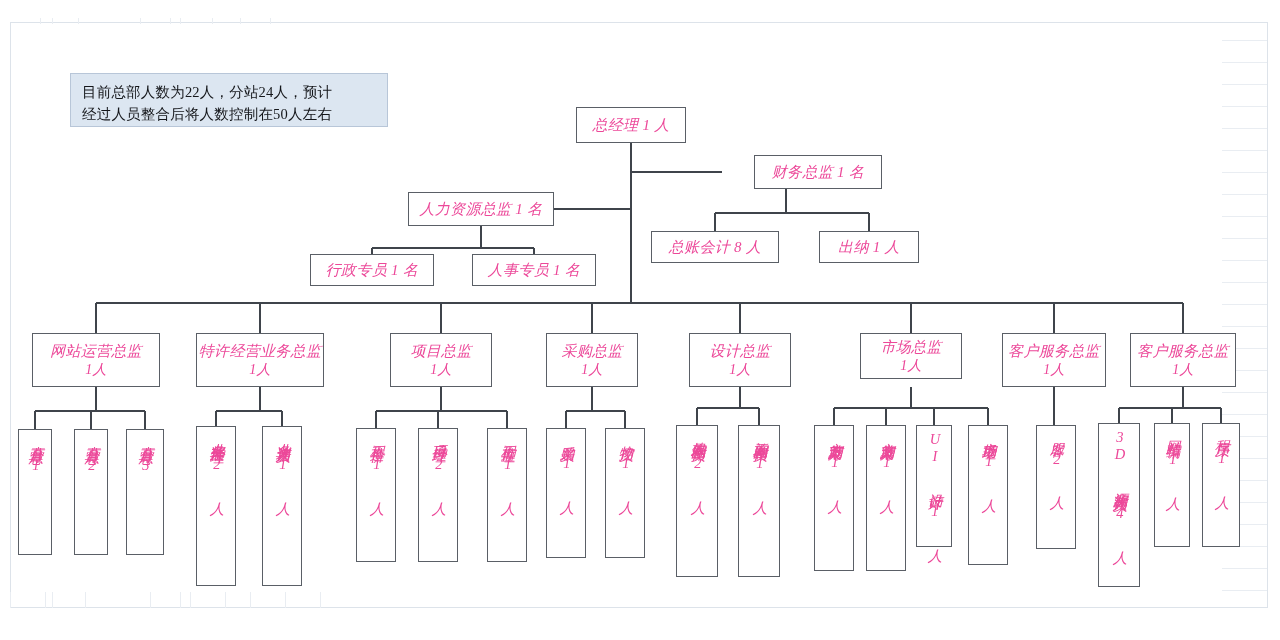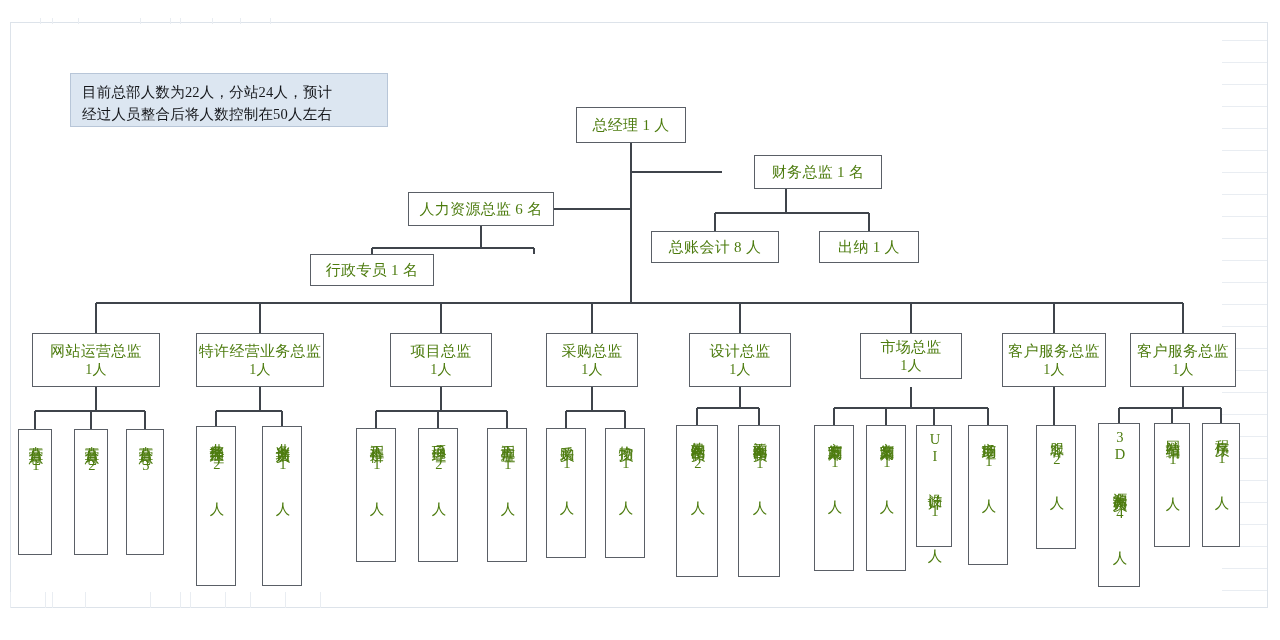--- a/index.html
+++ b/index.html
@@ -20,28 +20,29 @@
   .sheet-border{position:absolute;background:#dde3ea;}
 
   #canvas{position:absolute;left:0;top:0;width:1280px;height:640px;}
 
   
   .node{
     position:absolute;
     box-sizing:border-box;
     border:1.3px solid #5a5f66;
     background:#ffffff;
-    color:#4d7c0f;
+    color:#ec4899;
     display:flex;
     align-items:center;
     justify-content:center;
     text-align:center;
     line-height:1.25;
     letter-spacing:.3px;
     z-index:3;
+    font-style:italic;
   }
   .node.h{font-size:15px;padding:2px 6px;}
   .node.h2{font-size:15px;flex-direction:column;}
   .node.h2 .l2{font-size:14px;}
 
   
   .node.v{
     font-size:14.5px;
     writing-mode:vertical-rl;
     text-orientation:upright;
@@ -130,26 +131,27 @@
     <div class="node h" style="left: 576px; top: 107px; width: 110px; height: 36px;">总经理 1 人</div>
     <div class="ln lnv" style="left: 630.35px; top: 143px; height: 160px;"></div>
     <div class="node h" style="left: 722px; top: 155px; width: 128px; height: 34px; margin-left: 32px;">财务总监 1 名</div>
     <div class="ln lnh" style="left: 631px; top: 171.35px; width: 91px;"></div>
     <div class="ln lnv" style="left: 785.35px; top: 189px; height: 24px;"></div>
     <div class="ln lnh" style="left: 715px; top: 212.35px; width: 154px;"></div>
     <div class="node h" style="left: 651px; top: 231px; width: 128px; height: 32px;">总账会计 8 人</div>
     <div class="ln lnv" style="left: 714.35px; top: 213px; height: 18px;"></div>
     <div class="node h" style="left: 819px; top: 231px; width: 100px; height: 32px;">出纳 1 人</div>
     <div class="ln lnv" style="left: 868.35px; top: 213px; height: 18px;"></div>
-    <div class="node h" style="left: 408px; top: 192px; width: 146px; height: 34px;">人力资源总监 6 名</div>
+    <div class="node h" style="left: 408px; top: 192px; width: 146px; height: 34px;">人力资源总监 1 名</div>
     <div class="ln lnh" style="left: 554px; top: 208.35px; width: 77px;"></div>
     <div class="ln lnv" style="left: 480.35px; top: 226px; height: 22px;"></div>
     <div class="ln lnh" style="left: 372px; top: 247.35px; width: 162px;"></div>
     <div class="node h" style="left: 310px; top: 254px; width: 124px; height: 32px;">行政专员 1 名</div>
     <div class="ln lnv" style="left: 371.35px; top: 248px; height: 6px;"></div>
+    <div class="node h" style="left: 472px; top: 254px; width: 124px; height: 32px;">人事专员 1 名</div>
     <div class="ln lnv" style="left: 533.35px; top: 248px; height: 6px;"></div>
     <div class="node h2" style="left: 32px; top: 333px; width: 128px; height: 54px;">
       <div>网站运营总监</div>
       <div class="l2">1人</div>
     </div>
     <div class="ln lnv" style="left: 95.35px; top: 303px; height: 30px;"></div>
     <div class="ln lnv" style="left: 95.35px; top: 387px; height: 24px;"></div>
     <div class="ln lnh" style="left: 35px; top: 410.35px; width: 110px;"></div>
     <div class="ln lnv" style="left: 34.35px; top: 411px; height: 18px;"></div>
     <div class="node v" style="left: 18px; top: 429px; width: 34px; height: 126px;">直营分总 1</div>

